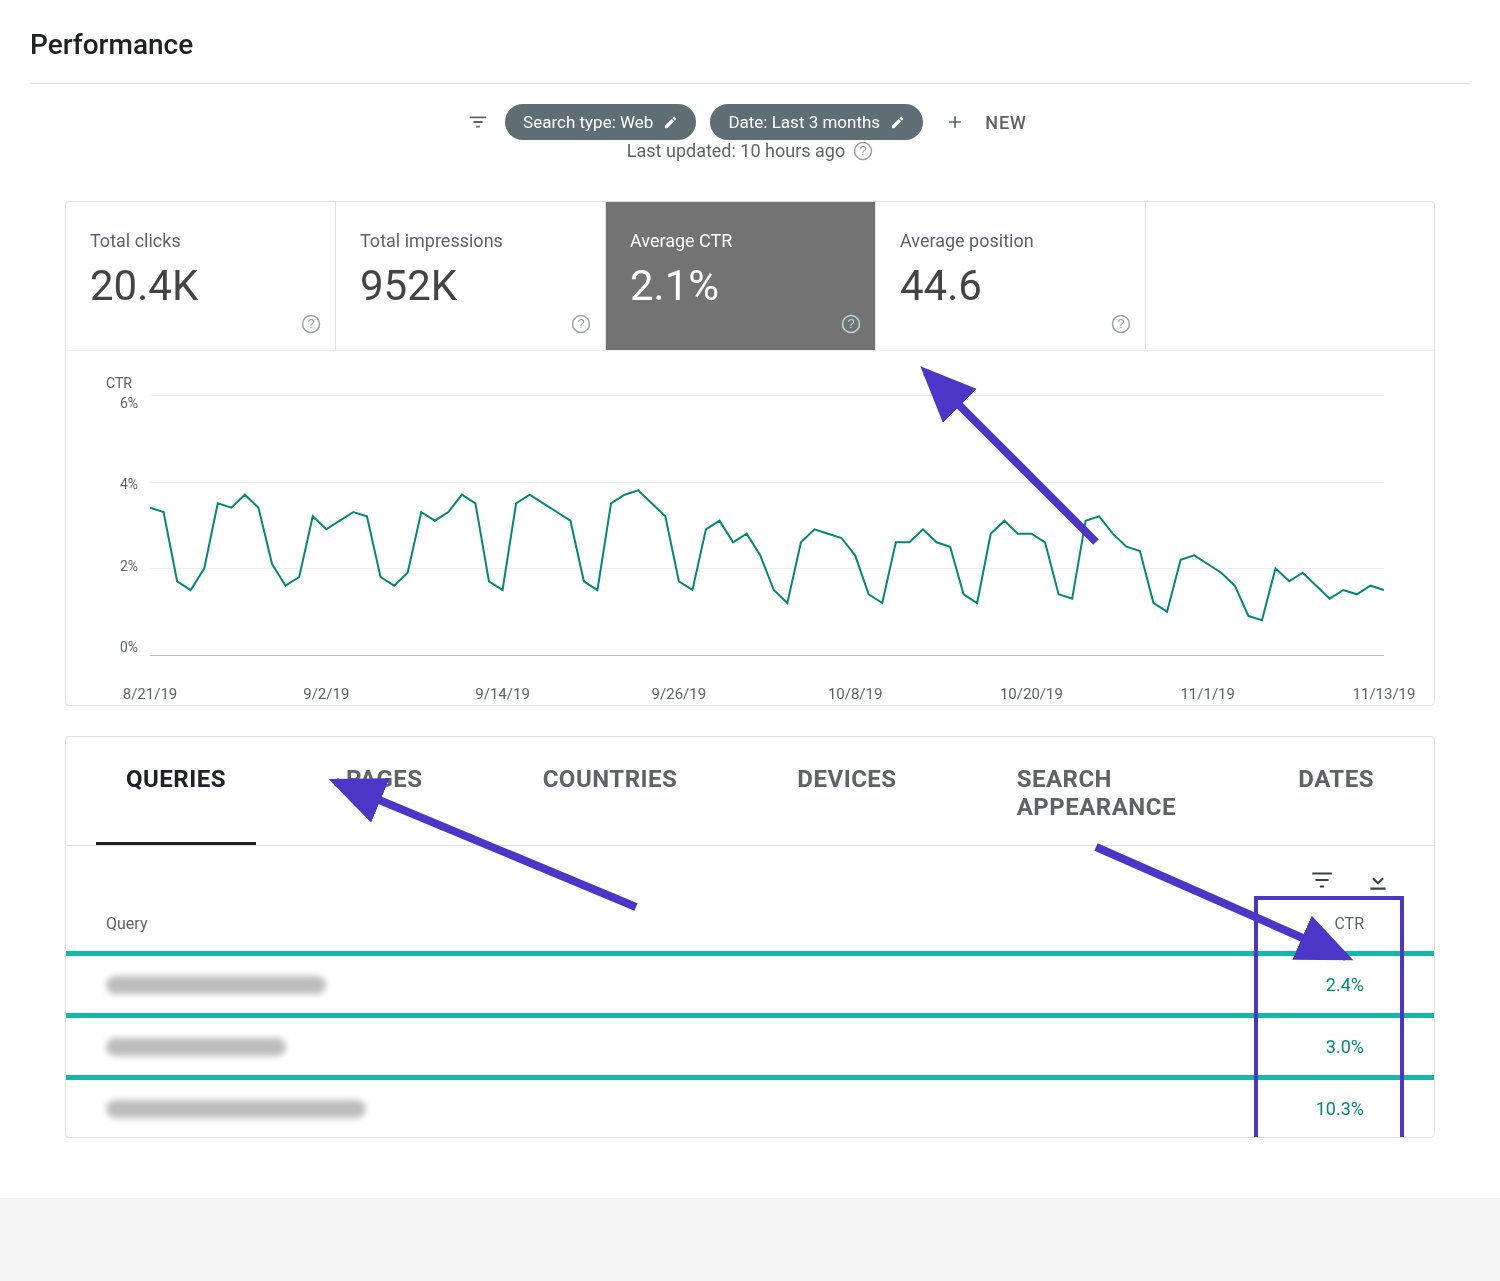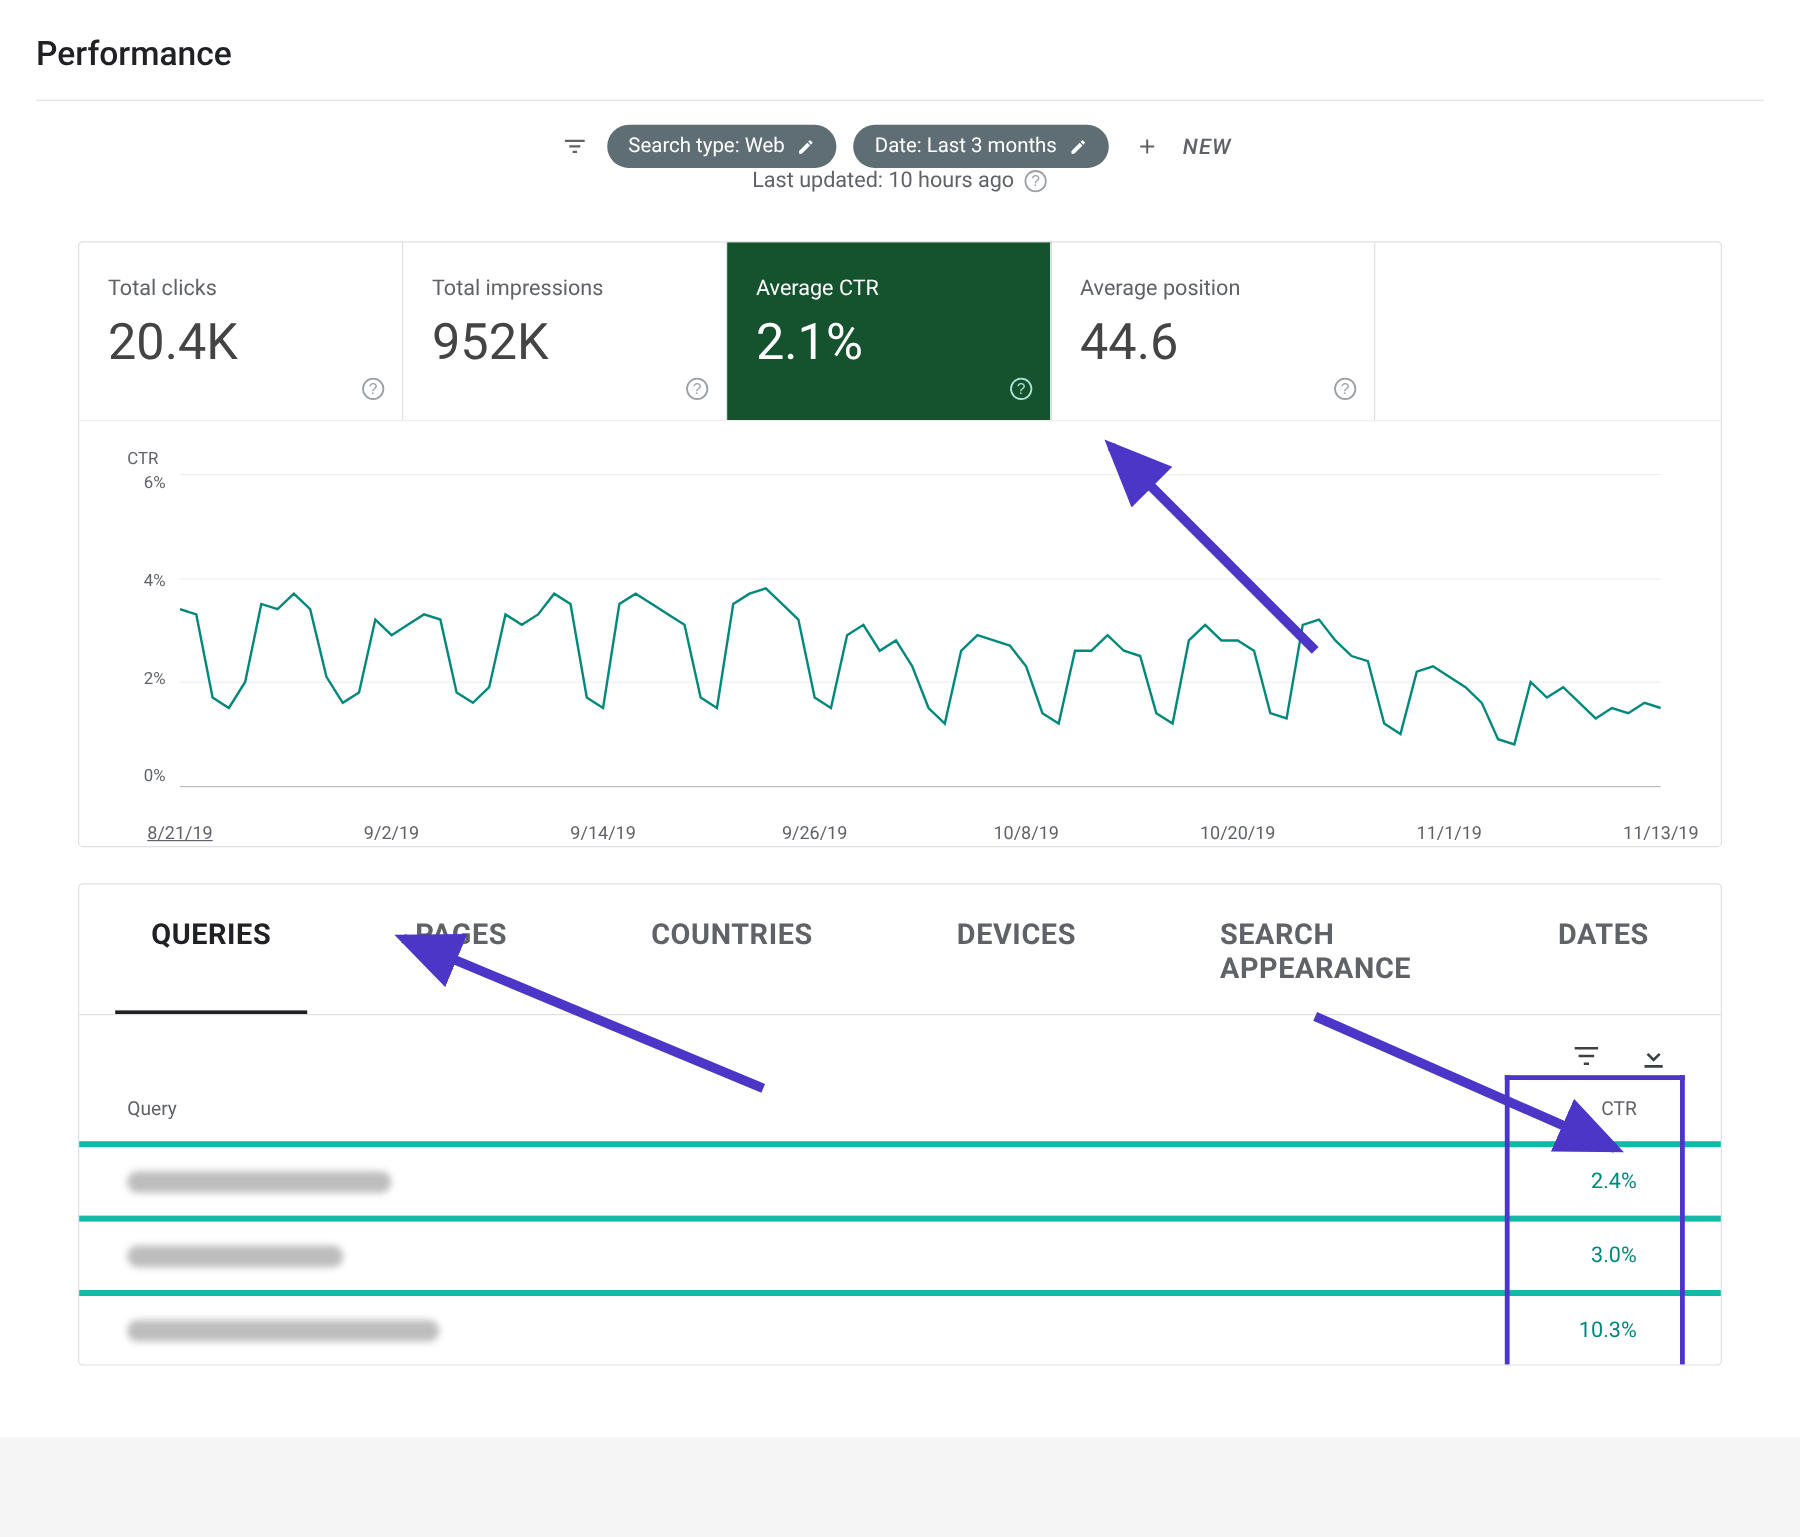--- a/index.html
+++ b/index.html
@@ -40,21 +40,21 @@
     font-size: 17px;
     display: inline-flex;
     align-items: center;
     gap: 10px;
     cursor: pointer;
   }
   .chip svg { fill: #fff; }
   .new-btn {
     display: inline-flex; align-items:center; gap:20px;
     color:#5f6368; font-size: 18px; letter-spacing: 1px; font-weight:500;
-    cursor:pointer; padding: 4px 8px; font-style: italic;
+    cursor:pointer; padding: 4px 8px;
   }
   .toolbar-right {
     display:flex; align-items:center; gap:8px;
     color:#5f6368; font-size:18px;
   }
   .card {
     background:#fff;
     border:1px solid #e0e0e0;
     border-radius: 4px;
     margin: 0 auto 30px auto;
@@ -67,21 +67,21 @@
     border-bottom: 1px solid #eee;
   }
   .metric {
     width: 270px;
     border-right: 1px solid #e0e0e0;
     padding: 28px 24px 40px 24px;
     position: relative;
     cursor: pointer;
   }
   .metric.selected {
-    background: #14532d;
+    background: #737373;
     color: #fff;
   }
   .metric-label {
     font-size: 18px;
     color: #5f6368;
     margin-bottom: 10px;
   }
   .metric.selected .metric-label { color: #fff; }
   .metric-value {
     font-size: 42px;
@@ -256,21 +256,21 @@
         <div class="plot-region">
           <div class="gridline" style="top:0%"></div>
           <div class="gridline" style="top:33.33%"></div>
           <div class="gridline" style="top:66.66%"></div>
           <div class="gridline baseline" style="top:100%"></div>
           <svg class="plot-svg" id="ctr-line-svg" preserveAspectRatio="none" viewBox="0 0 1000 260">
               <path d="M0.0,112.7 L11.0,117.0 L22.0,186.3 L33.0,195.0 L44.0,173.3 L54.9,108.3 L65.9,112.7 L76.9,99.7 L87.9,112.7 L98.9,169.0 L109.9,190.7 L120.9,182.0 L131.9,121.3 L142.9,134.3 L153.8,125.7 L164.8,117.0 L175.8,121.3 L186.8,182.0 L197.8,190.7 L208.8,177.7 L219.8,117.0 L230.8,125.7 L241.8,117.0 L252.7,99.7 L263.7,108.3 L274.7,186.3 L285.7,195.0 L296.7,108.3 L307.7,99.7 L318.7,108.3 L329.7,117.0 L340.7,125.7 L351.6,186.3 L362.6,195.0 L373.6,108.3 L384.6,99.7 L395.6,95.3 L406.6,108.3 L417.6,121.3 L428.6,186.3 L439.6,195.0 L450.5,134.3 L461.5,125.7 L472.5,147.3 L483.5,138.7 L494.5,160.3 L505.5,195.0 L516.5,208.0 L527.5,147.3 L538.5,134.3 L549.5,138.7 L560.4,143.0 L571.4,160.3 L582.4,199.3 L593.4,208.0 L604.4,147.3 L615.4,147.3 L626.4,134.3 L637.4,147.3 L648.4,151.7 L659.3,199.3 L670.3,208.0 L681.3,138.7 L692.3,125.7 L703.3,138.7 L714.3,138.7 L725.3,147.3 L736.3,199.3 L747.3,203.7 L758.2,125.7 L769.2,121.3 L780.2,138.7 L791.2,151.7 L802.2,156.0 L813.2,208.0 L824.2,216.7 L835.2,164.7 L846.2,160.3 L857.1,169.0 L868.1,177.7 L879.1,190.7 L890.1,221.0 L901.1,225.3 L912.1,173.3 L923.1,186.3 L934.1,177.7 L945.1,190.7 L956.0,203.7 L967.0,195.0 L978.0,199.3 L989.0,190.7 L1000.0,195.0 " fill="none" stroke="#00897b" stroke-width="2" vector-effect="non-scaling-stroke"></path>
             </svg>
         </div>
         <div class="x-axis" id="x-axis">
-            <span class="x-tick" style="left: 0%; text-decoration: underline;">8/21/19</span>
+            <span class="x-tick" style="left: 0%;">8/21/19</span>
             <span class="x-tick" style="left: 14.2857%;">9/2/19</span>
             <span class="x-tick" style="left: 28.5714%;">9/14/19</span>
             <span class="x-tick" style="left: 42.8571%;">9/26/19</span>
             <span class="x-tick" style="left: 57.1429%;">10/8/19</span>
             <span class="x-tick" style="left: 71.4286%;">10/20/19</span>
             <span class="x-tick" style="left: 85.7143%;">11/1/19</span>
             <span class="x-tick" style="left: 100%;">11/13/19</span>
           </div>
       </div>
     </div>

